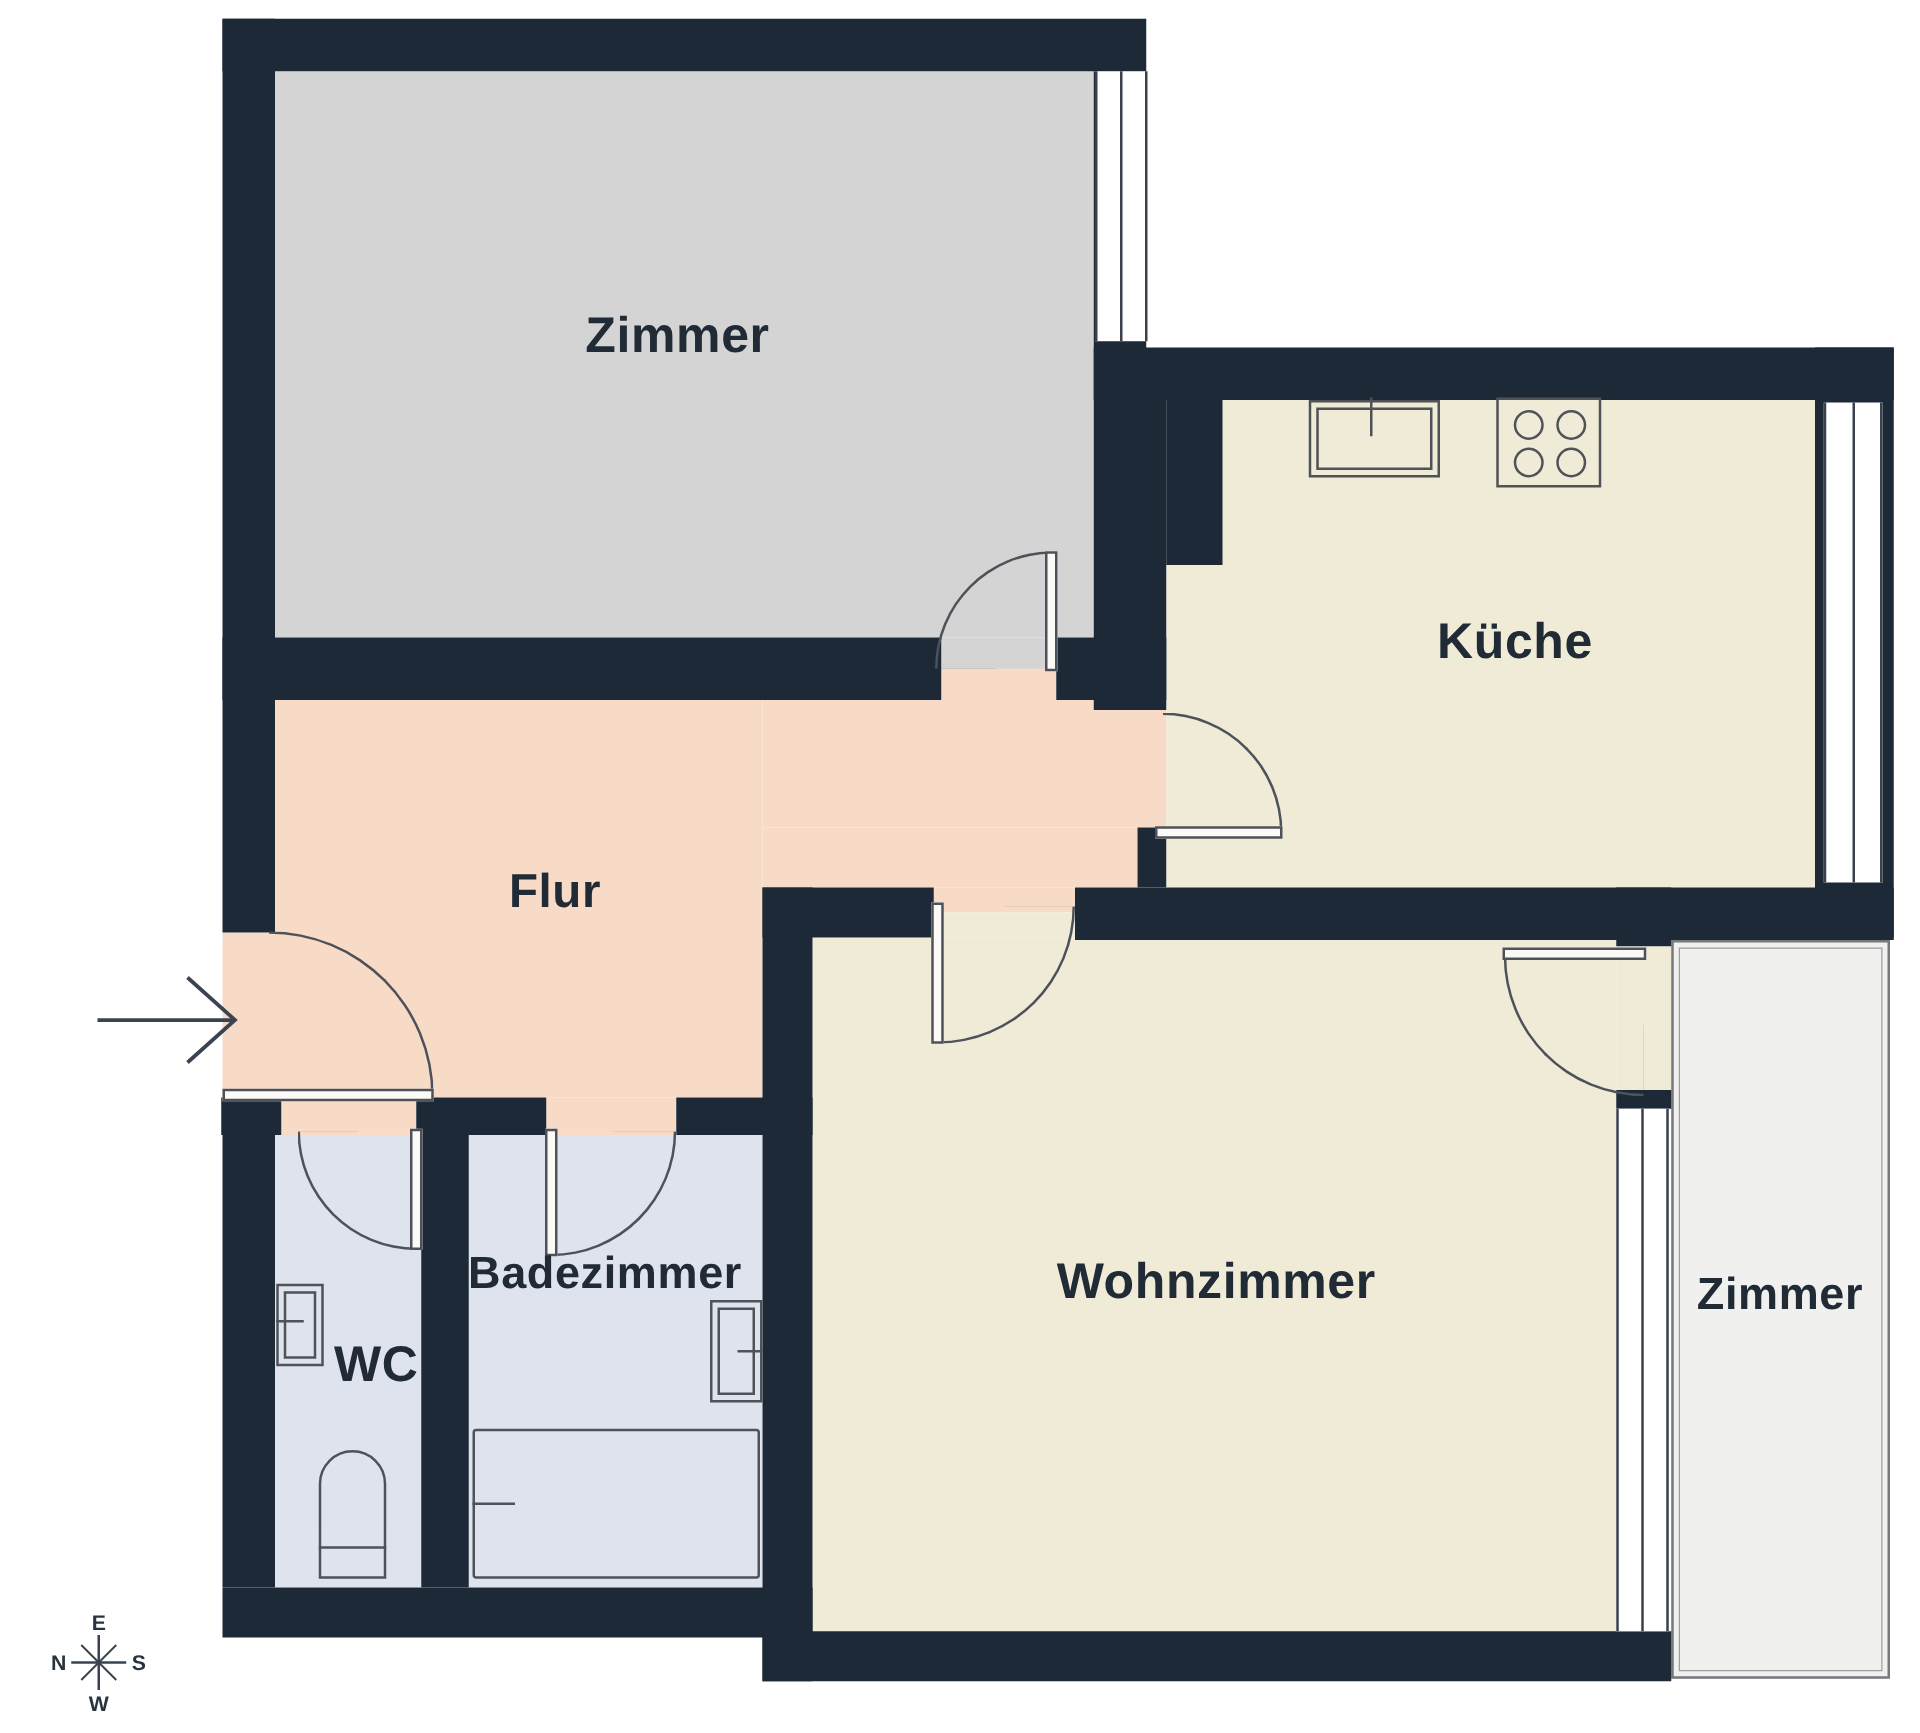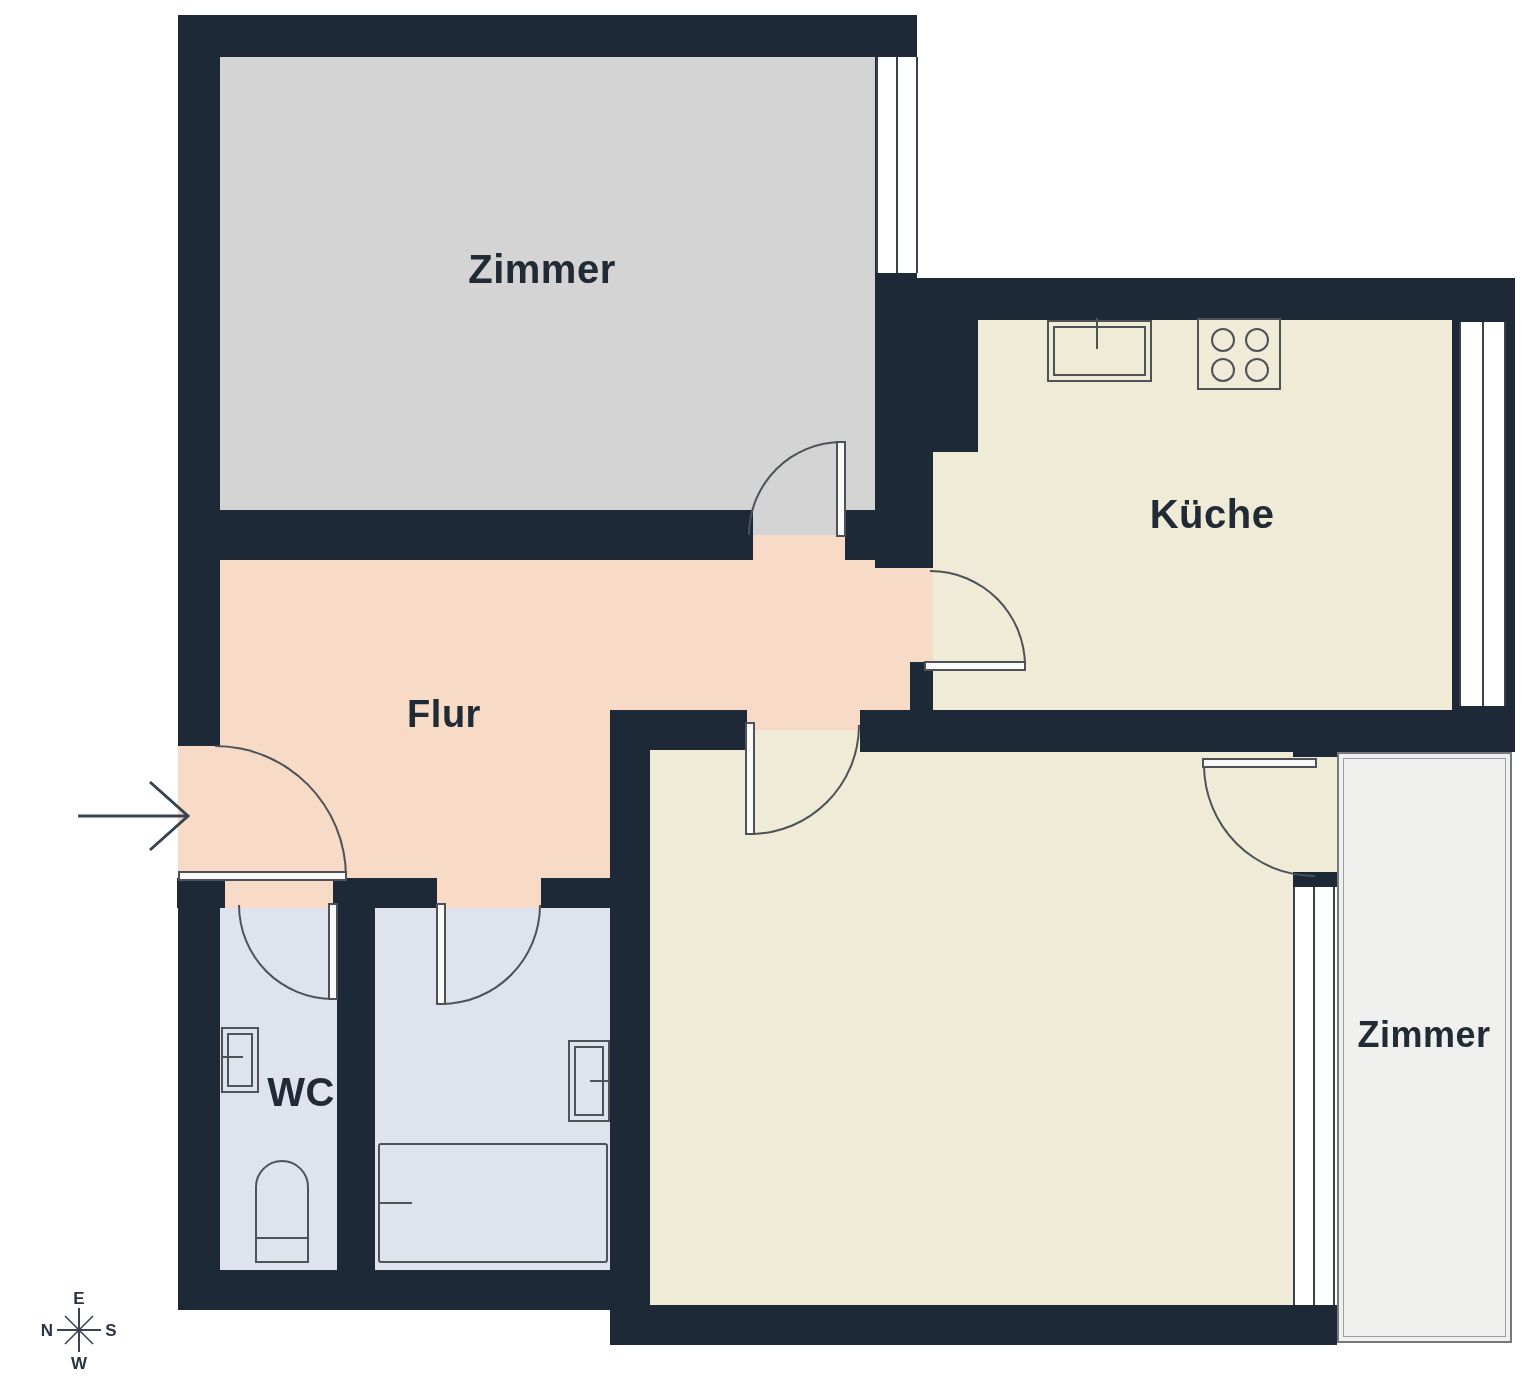--- a/index.html
+++ b/index.html
@@ -133,20 +133,22 @@
     </div>
   <div class="tick" style="left:590px;top:1080px;width:20px;height:2px;"></div>
 
   <div class="fix" style="left:378px;top:1143px;width:230px;height:120px;border-radius:3px;"></div>
   <div class="tick" style="left:378px;top:1202px;width:34px;height:2px;"></div>
 
   <div class="label" style="left:542px;top:269px;font-size:40px;">Zimmer</div>
   <div class="label" style="left:1212px;top:514px;font-size:40px;">Küche</div>
   <div class="label" style="left:444px;top:714px;font-size:38px;">Flur</div>
   <div class="label" style="left:301px;top:1092px;font-size:40px;">WC</div>
+  <div class="label" style="left:484px;top:1018px;font-size:36px;">Badezimmer</div>
+  <div class="label" style="left:973px;top:1026px;font-size:40px;">Wohnzimmer</div>
   <div class="label" style="left:1424px;top:1035px;font-size:36px;">Zimmer</div>
 
   <svg width="240" height="120" style="left:60px;top:760px;">
     <line x1="18" y1="56" x2="128" y2="56" stroke="#3a4350" stroke-width="3"></line>
     <polyline points="90,22 128,56 90,90" fill="none" stroke="#3a4350" stroke-width="3"></polyline>
   </svg>
 
   <svg width="120" height="120" style="left:19px;top:1270px;">
     <line x1="38" y1="60" x2="82" y2="60" stroke="#3a4350" stroke-width="2"></line>
     <line x1="60" y1="38" x2="60" y2="82" stroke="#3a4350" stroke-width="2"></line>

